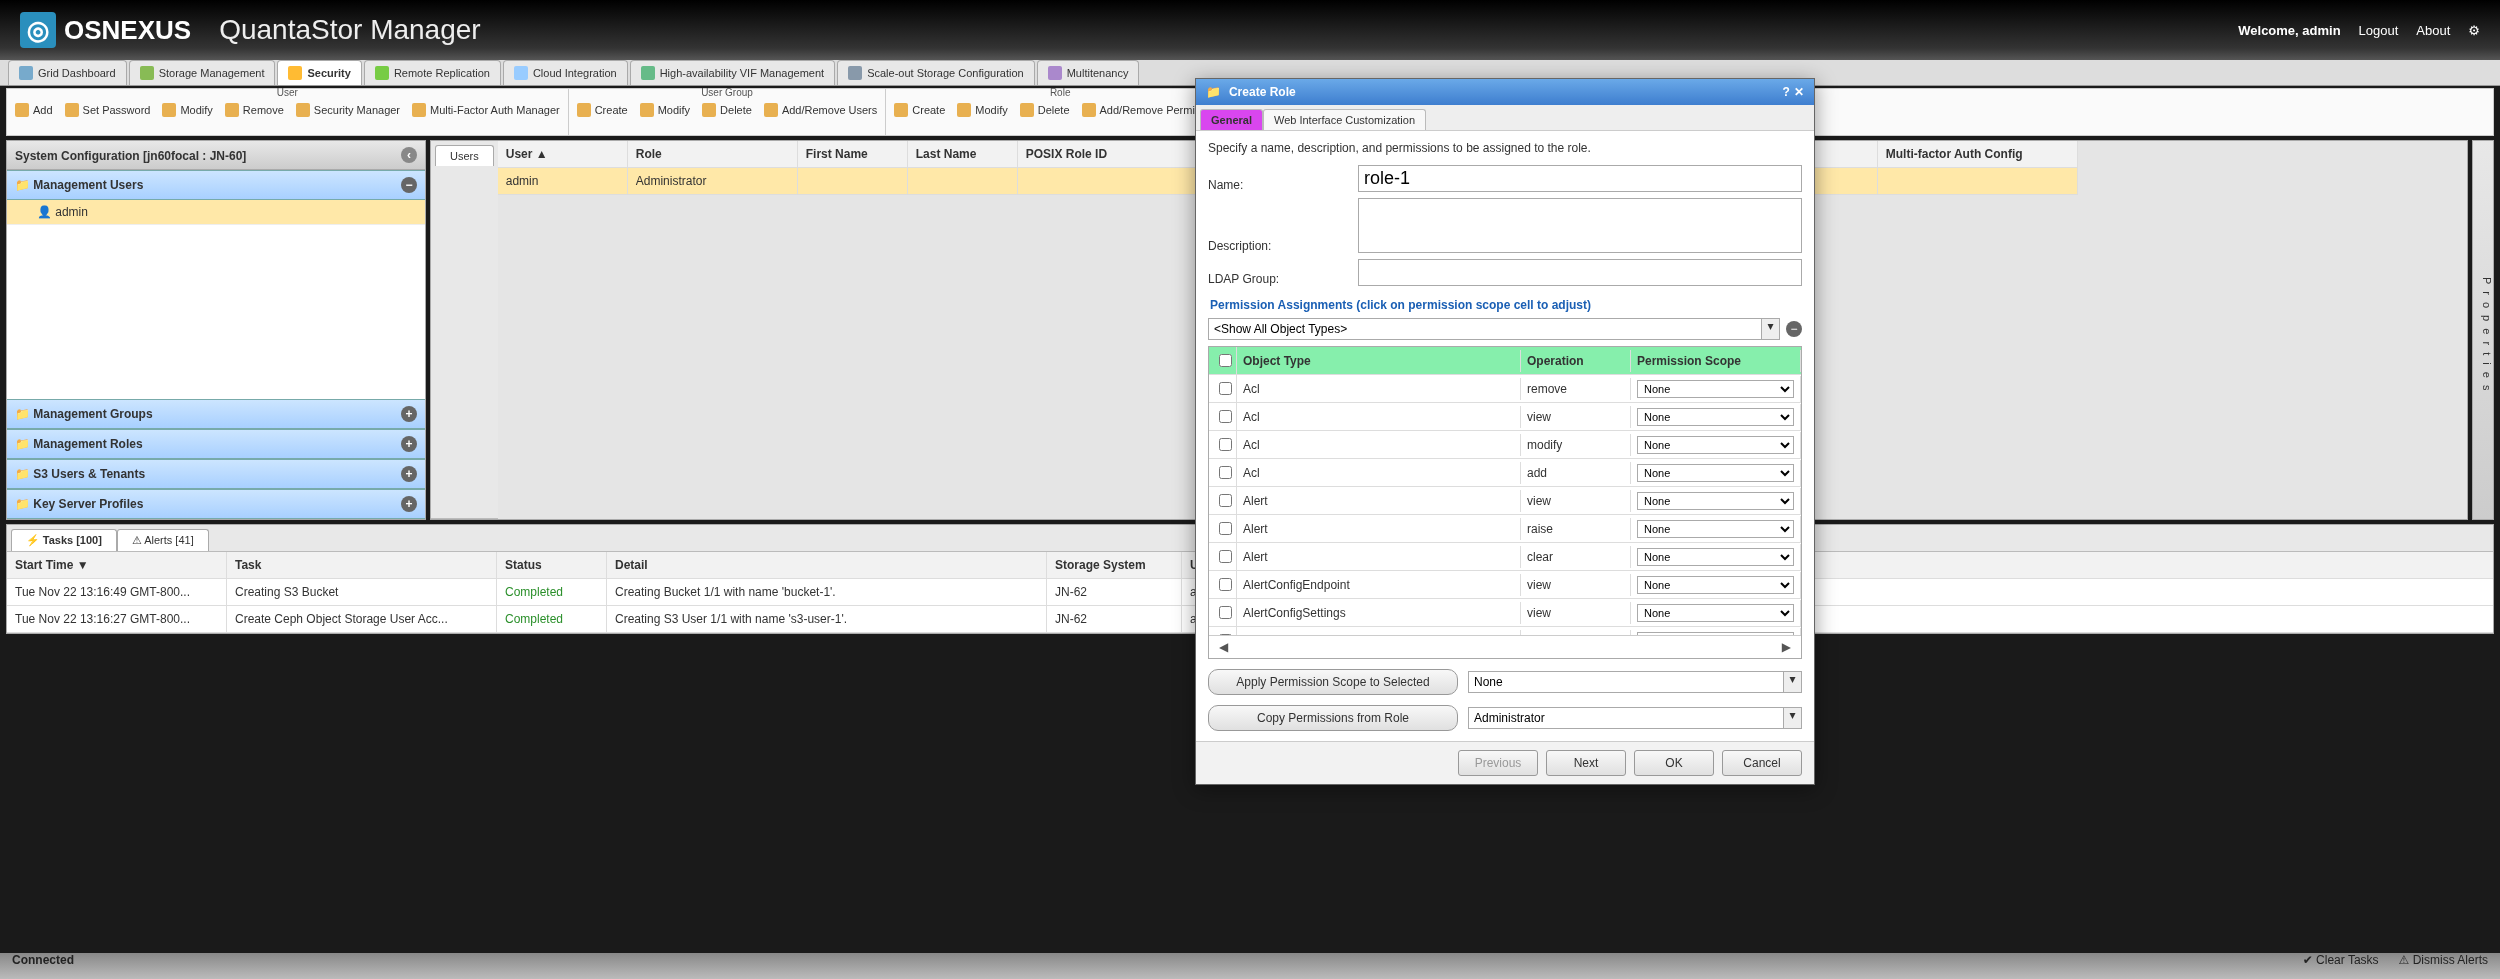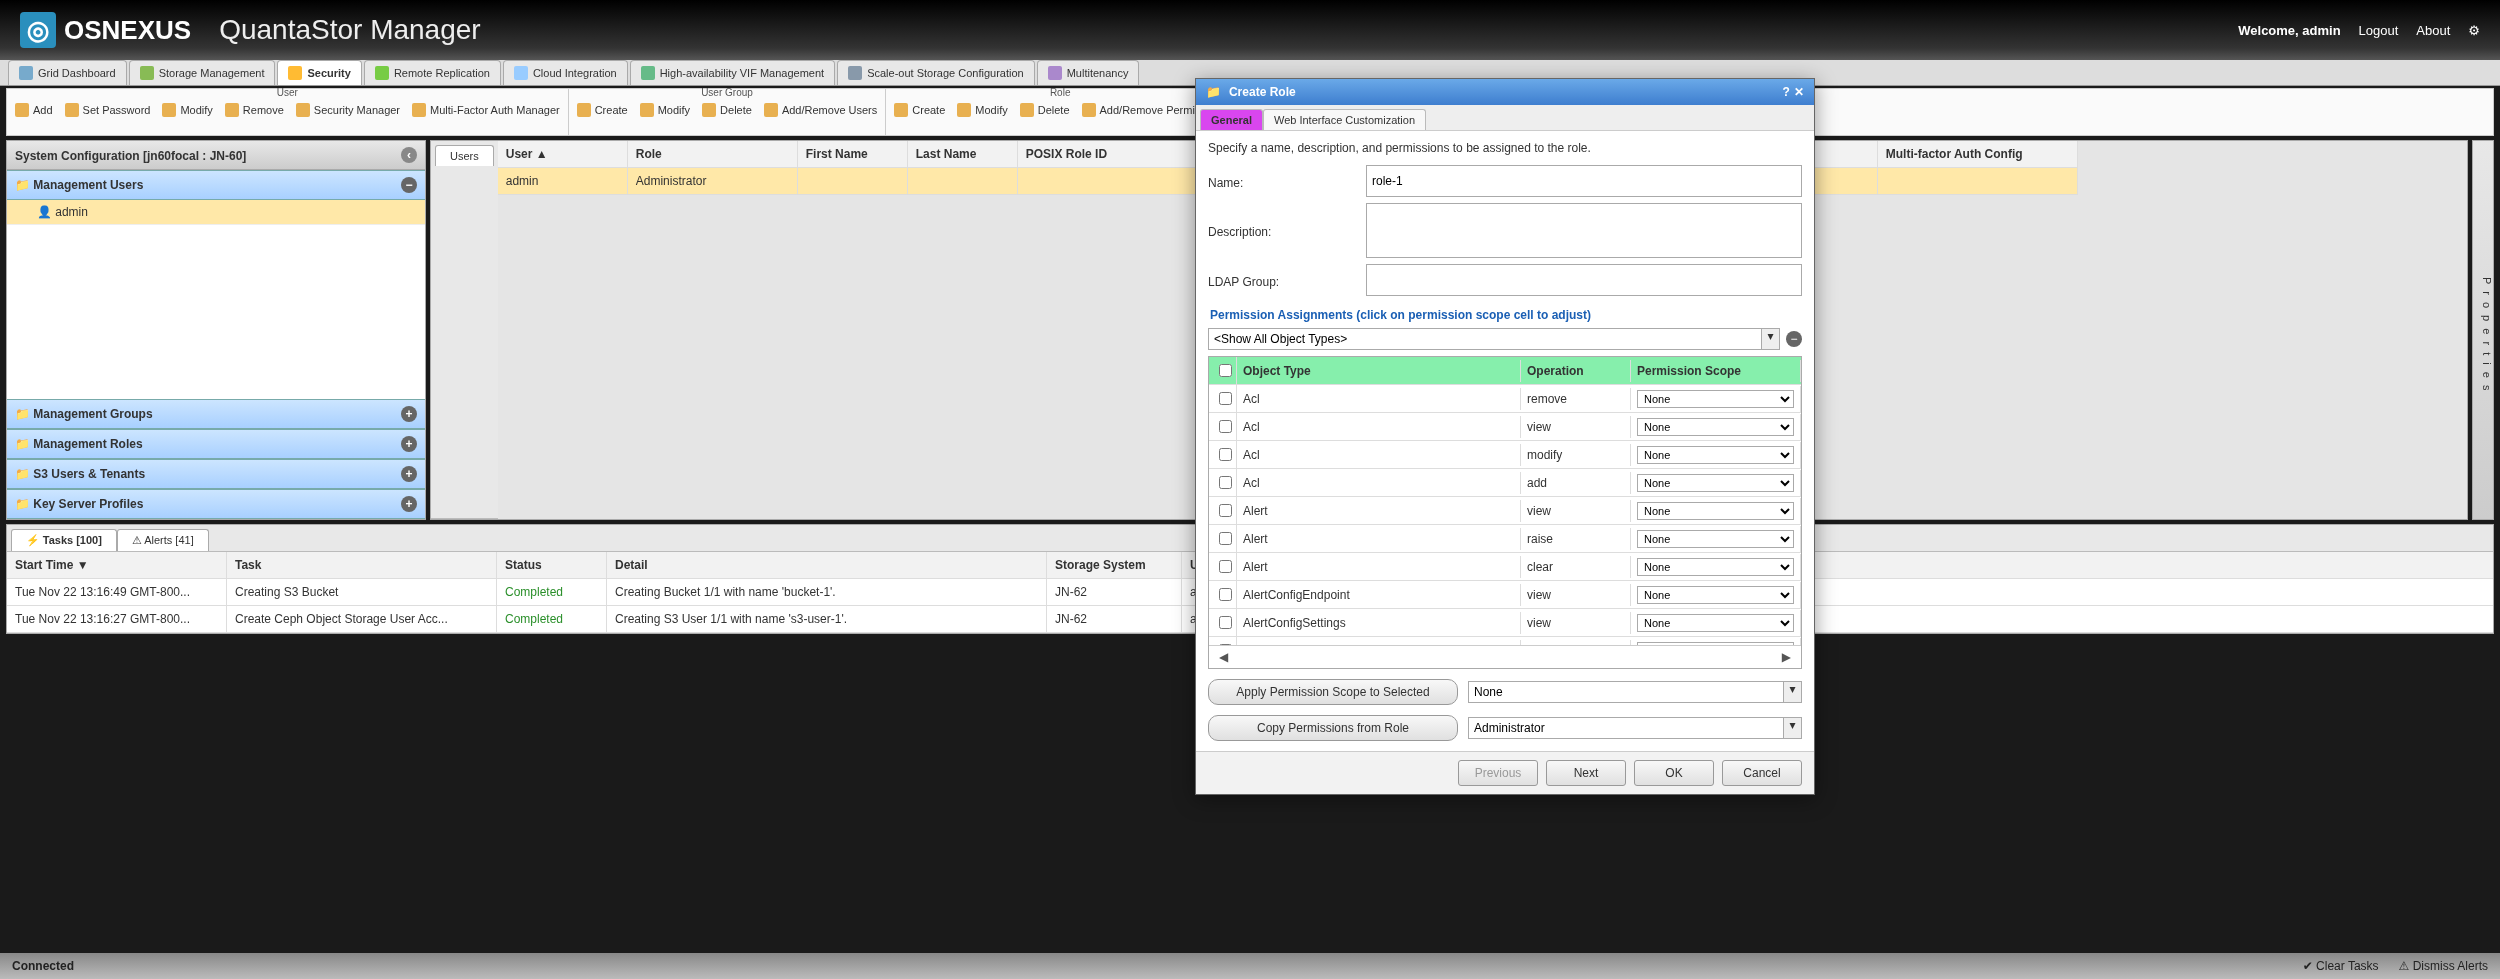--- a/index.html
+++ b/index.html
@@ -33,34 +33,34 @@
 .gc{padding:6px 8px;border-right:1px solid #ddd;overflow:hidden;white-space:nowrap}
 .right-rail{width:22px;background:linear-gradient(#e8e8e8,#ccc);border:1px solid #aaa;writing-mode:vertical-rl;text-align:center;padding-top:10px;font-size:11px;letter-spacing:2px;cursor:pointer}
 
 .tasks-panel{margin:4px 6px;border:1px solid #aaa;background:#fff}
 .tasks-tabs{background:#e8e8e8;border-bottom:1px solid #bbb;padding:4px 4px 0}
 .t-head,.t-row{display:flex;border-bottom:1px solid #ddd}
 .t-head{background:#f2f2f2;font-weight:bold}
 .tc{padding:6px 8px;border-right:1px solid #ddd;overflow:hidden;white-space:nowrap}
 .progress-cell{background:linear-gradient(#d8ffd0,#b8f0a8);text-align:center}
 
-.status-bar{position:absolute;left:0;right:0;bottom:0;height:26px;background:linear-gradient(#888,#bbb);display:flex;align-items:center;padding:0 12px;color:#222;font-size:12px}
+.status-bar{position:absolute;left:0;right:0;bottom:0;height:26px;background:linear-gradient(#888,#bbb);display:flex;align-items:flex-start;padding:0 12px;color:#222;font-size:12px}
 .status-right{margin-left:auto;display:flex;gap:20px}
 
 .modal-backdrop{position:absolute;inset:0;pointer-events:none}
 .modal{position:absolute;left:1195px;top:78px;width:620px;background:#fff;border:1px solid #666;box-shadow:0 4px 20px rgba(0,0,0,.4);pointer-events:auto}
 .modal-title{background:linear-gradient(#6aa9e8,#3e7ecf);color:#fff;padding:6px 10px;display:flex;align-items:center;gap:8px;font-weight:bold}
 .modal-title-icons{margin-left:auto;display:flex;gap:4px}
 .modal-subtabs{background:#eee;border-bottom:1px solid #ccc;padding:4px 4px 0}
 .modal-subtab{display:inline-block;padding:4px 10px;border:1px solid #bbb;border-bottom:none;border-radius:3px 3px 0 0;background:#f8f8f8;font-size:11px;cursor:pointer}
 .modal-subtab.active{background:#d946ef;font-weight:bold}
 .modal-body{padding:10px 12px;font-size:12px}
-.form-row{display:flex;align-items:center;margin-bottom:6px;gap:8px}
+.form-row{display:flex;align-items:flex-end;margin-bottom:6px;gap:0}
 .form-label{width:150px;padding-top:3px}
-.form-input{flex:1;border:1px solid #aaa;padding:8px 5px;font-size:12px}
+.form-input{flex:1;border:1px solid #aaa;padding:2px 5px;font-size:18px}
 textarea.form-input{height:55px;resize:none}
 .section-head{color:#1a5fb4;font-weight:bold;padding:6px 2px}
 .combo{display:flex;border:1px solid #aaa}
 .combo input{flex:1;border:none;padding:3px 5px;font-size:12px}
 .combo .dd{width:18px;background:#eee;border-left:1px solid #aaa;text-align:center;cursor:pointer}
 .perm-grid{border:1px solid #aaa;margin-top:6px}
 .pg-head,.pg-row{display:flex;border-bottom:1px solid #ddd;align-items:center}
 .pg-head{background:#86efac;font-weight:bold}
 .pgc{padding:4px 6px;border-right:1px solid #ddd}
 .pgc.cb{width:28px;text-align:center}

